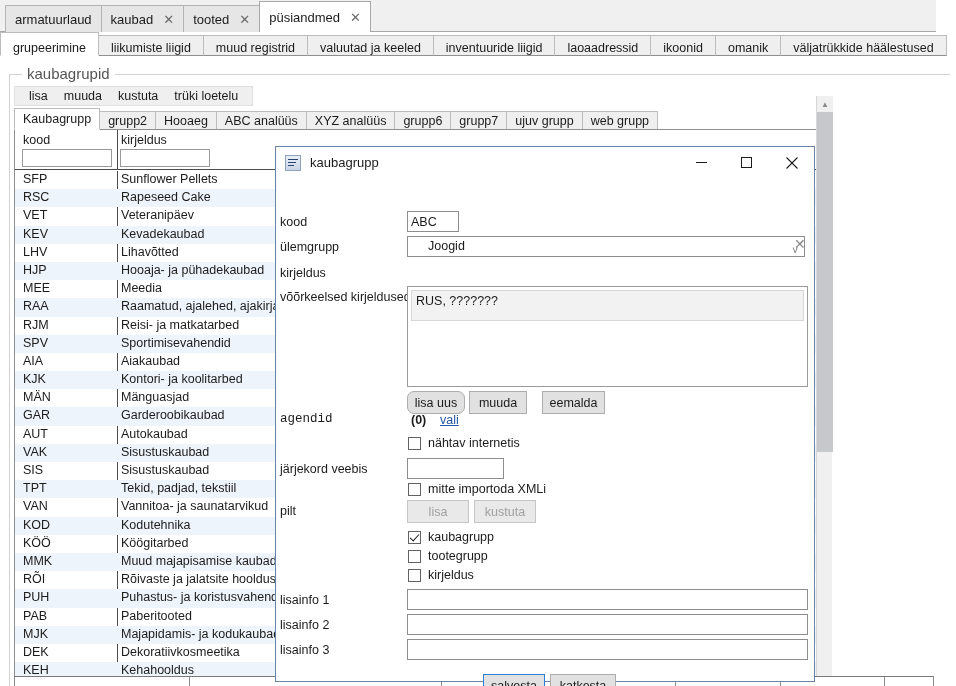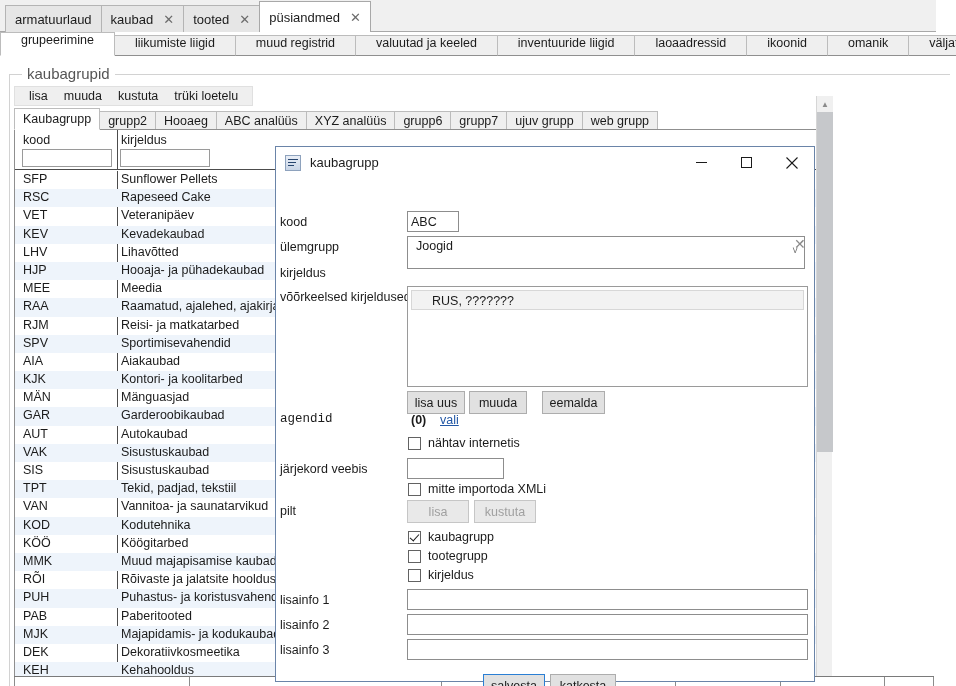--- a/index.html
+++ b/index.html
@@ -49,22 +49,22 @@
 
   
   .modstrip {
     position: absolute; left: 0; top: 32px; width: 956px; height: 24px;
     background: #ffffff;
     overflow: hidden;
   }
   .modstrip .tabs { display: flex; align-items: flex-end; height: 24px; }
   .mtab {
     height: 21px;
-    display: flex; align-items: flex-start;
-    padding: 0 20px;
+    display: flex; align-items: flex-end;
+    padding: 0 12px;
     margin-right: -1px;
     background: #efefef;
     border: 1px solid #bcbcbc;
     border-bottom: 1px solid #8f8f8f;
     font-size: 12.5px;
     white-space: nowrap;
     cursor: default;
   }
   .mtab.active {
     background: #ffffff;
@@ -213,41 +213,41 @@
     font-size: 12.5px; color: #1b1b1b;
     padding: 0 3px; line-height: 19px;
     font-family: "Liberation Sans", sans-serif;
   }
   .txtin.focused { border: 1px solid #2b7fd4; }
   .caret {
     display: inline-block; width: 1px; height: 13px;
     background: #1b1b1b; vertical-align: -2px; margin-left: 0px;
   }
   .combo {
-    position: absolute; height: 33px;
+    position: absolute; height: 21px;
     border: 1px solid #8d8d8d; background: #ffffff;
     font-size: 12.5px; color: #1b1b1b;
-    padding: 0 8px; line-height: 19px;
+    padding: 0 20px; line-height: 19px;
   }
   .combo .chev {
     position: absolute; right: 6px; top: 4px;
     color: #707070; font-size: 10px;
   }
   .clearx {
     position: absolute; font-size: 14px; color: #8a8a8a; cursor: default;
   }
 
   .listbox {
     position: absolute;
     border: 1px solid #9a9a9a; background: #ffffff;
   }
   .listbox .li {
-    margin: 3px; height: 20px; line-height: 20px;
+    margin: 3px; height: 31px; line-height: 20px;
     background: #f2f2f2; border: 1px solid #d7d7d7;
-    font-size: 12.5px; padding-left: 20px; color: #1b1b1b;
+    font-size: 12.5px; padding-left: 4px; color: #1b1b1b;
   }
 
   .btn {
     position: absolute; height: 23px;
     background: #e1e1e1; border: 1px solid #adadad;
     font-size: 12.5px; color: #1b1b1b;
     display: flex; align-items: center; justify-content: center;
     cursor: default;
     font-family: "Liberation Sans", sans-serif;
   }
@@ -557,21 +557,21 @@
       </div>
       <div class="clearx" style="left:518px; top:58px;">✕</div>
 
       <div class="lbl" style="left:4px; top:88px;">kirjeldus</div>
 
       <div class="lbl" style="left:4px; top:112px;">võõrkeelsed kirjeldused</div>
       <div class="listbox" style="left:131px; top:108px; width:401px; height:101px;">
         <div class="li">RUS, ???????</div>
       </div>
 
-      <div class="btn" style="left:131px; top:213px; width:58px;">lisa uus</div>
+      <div class="btn" style="left:131px; top:213px; width:58px;border-radius:7px;">lisa uus</div>
       <div class="btn" style="left:193px; top:213px; width:58px;">muuda</div>
       <div class="btn" style="left:266px; top:213px; width:63px;">eemalda</div>
 
       <div class="lbl" style="left:4px; top:234px;font-family:Liberation Mono, monospace;">agendid</div>
       <div class="countlbl" style="left:135px; top:235px;">(0)</div>
       <div class="link" style="left:164px; top:235px;">vali</div>
 
       <div class="chk" style="left:132px; top:258px;">
         <span class="box"></span>
         <span class="ctext">nähtav internetis</span>

